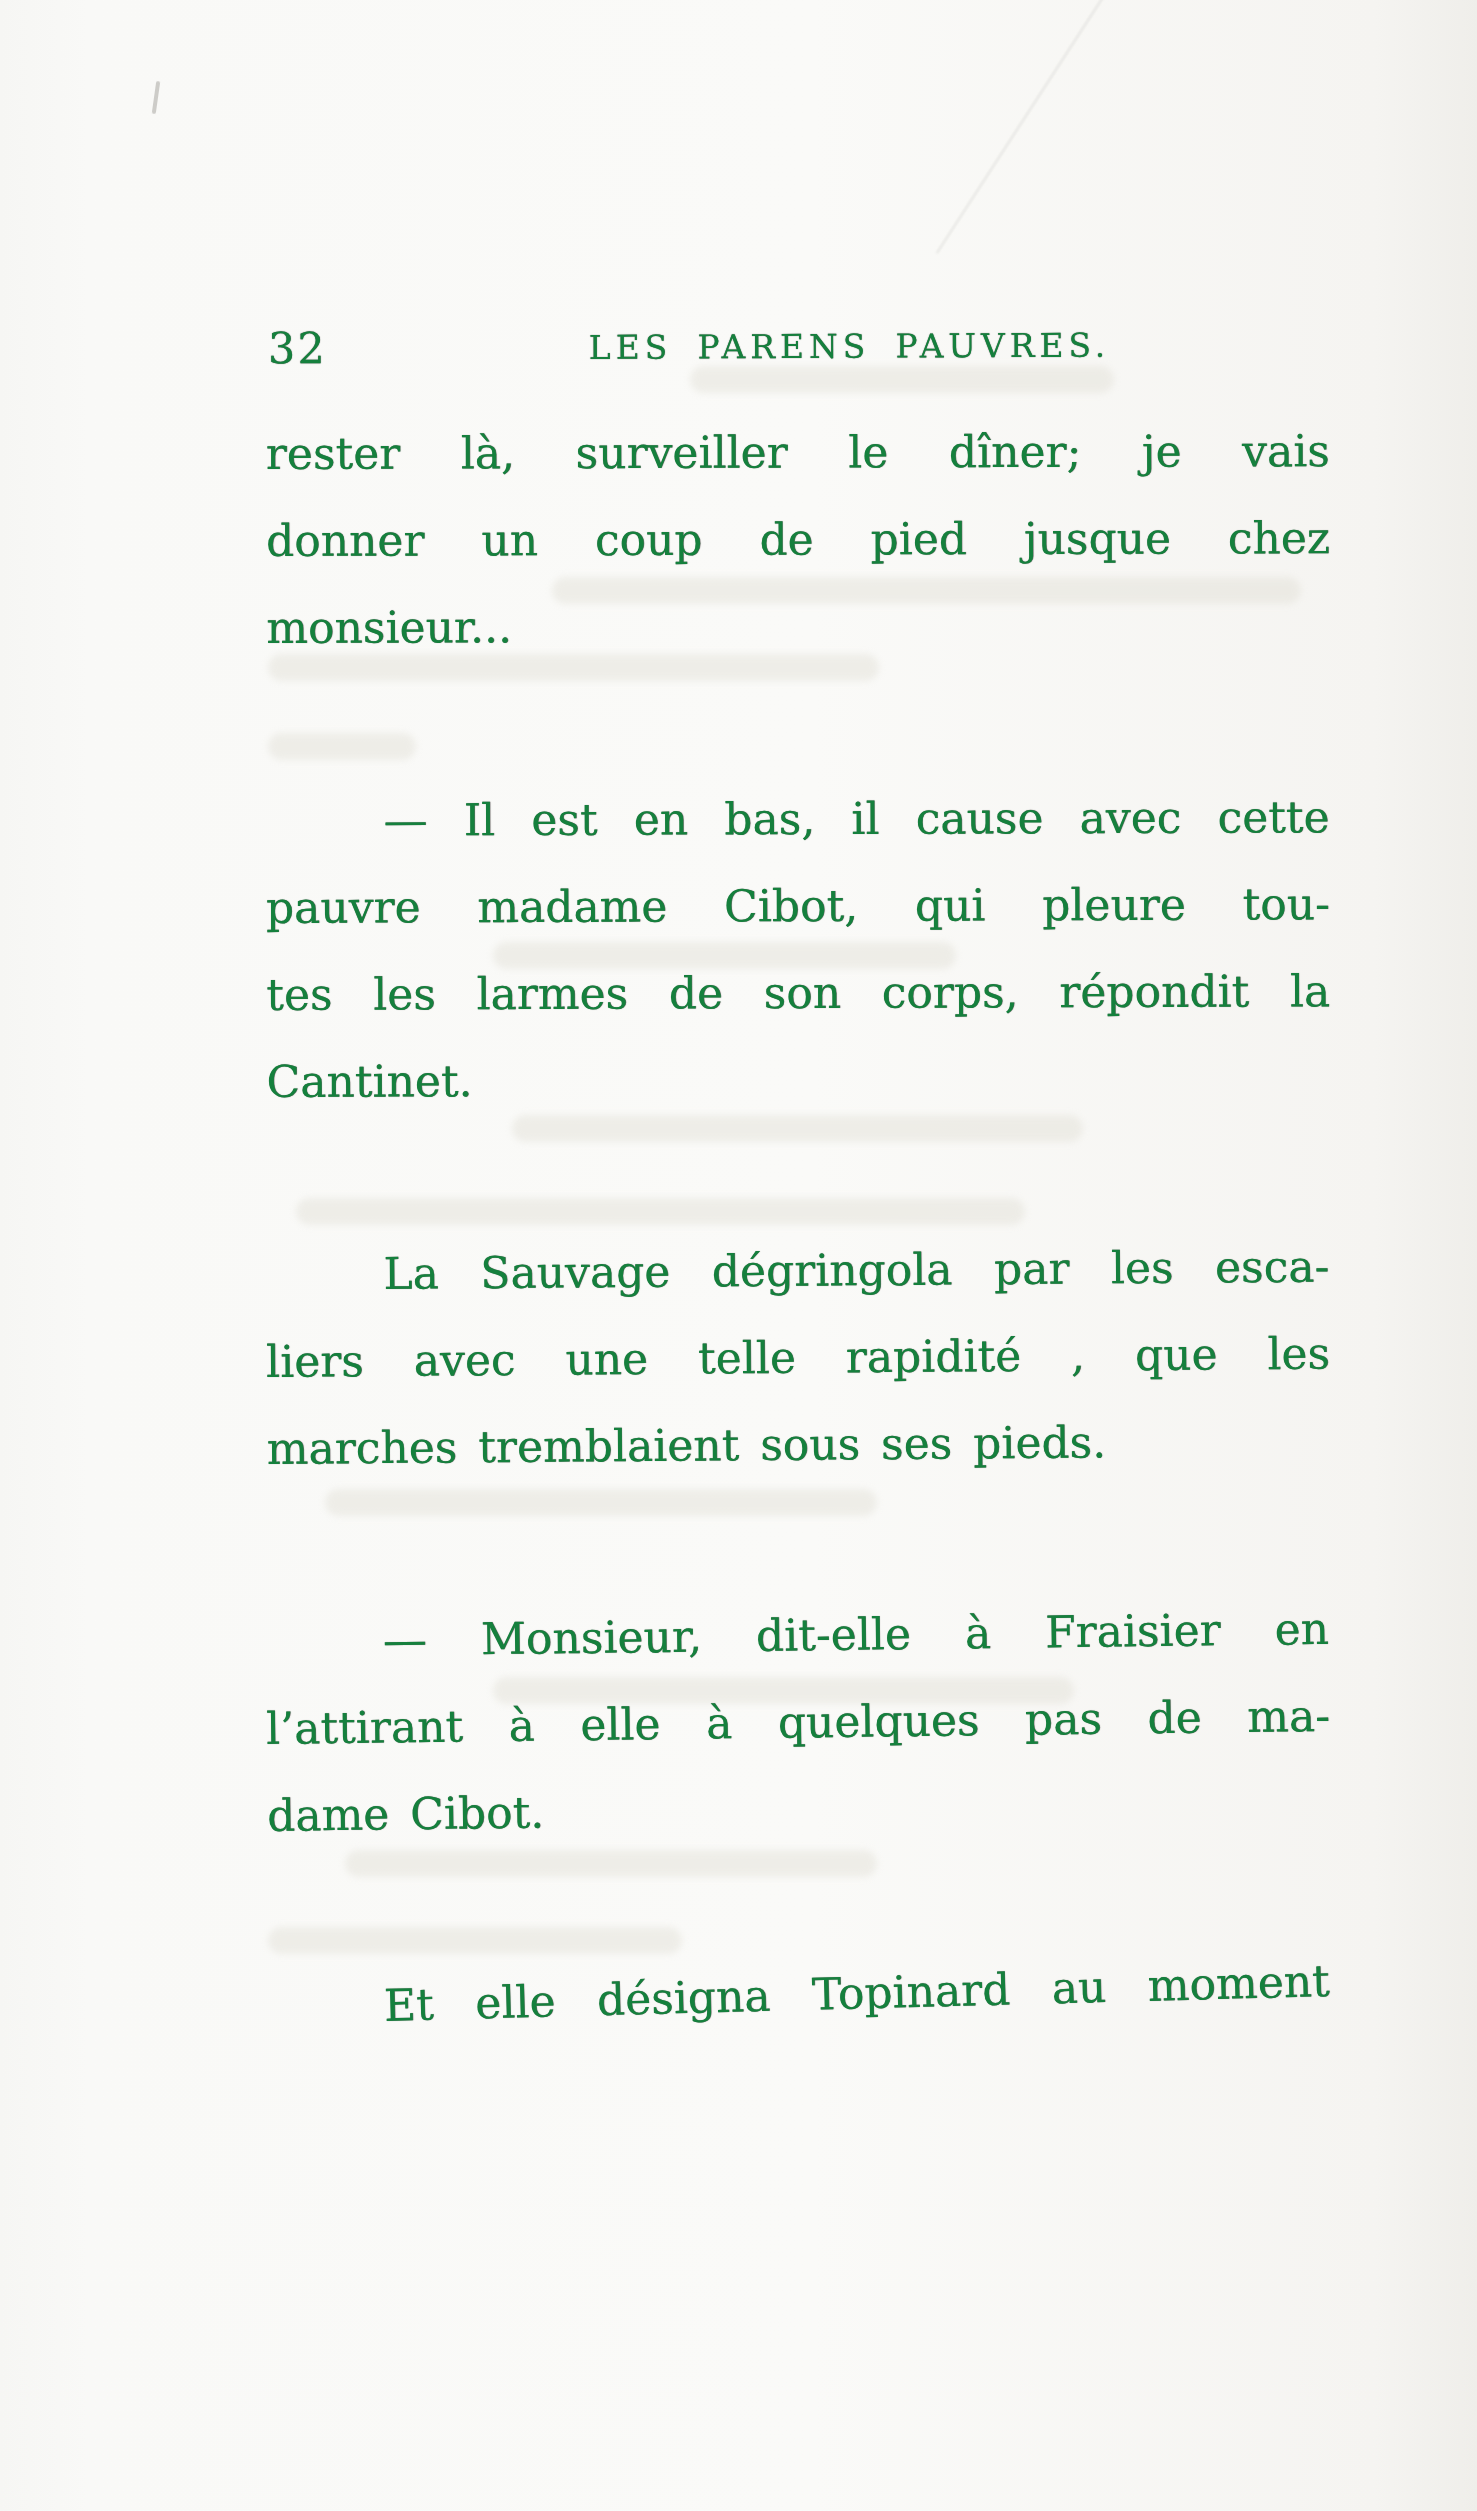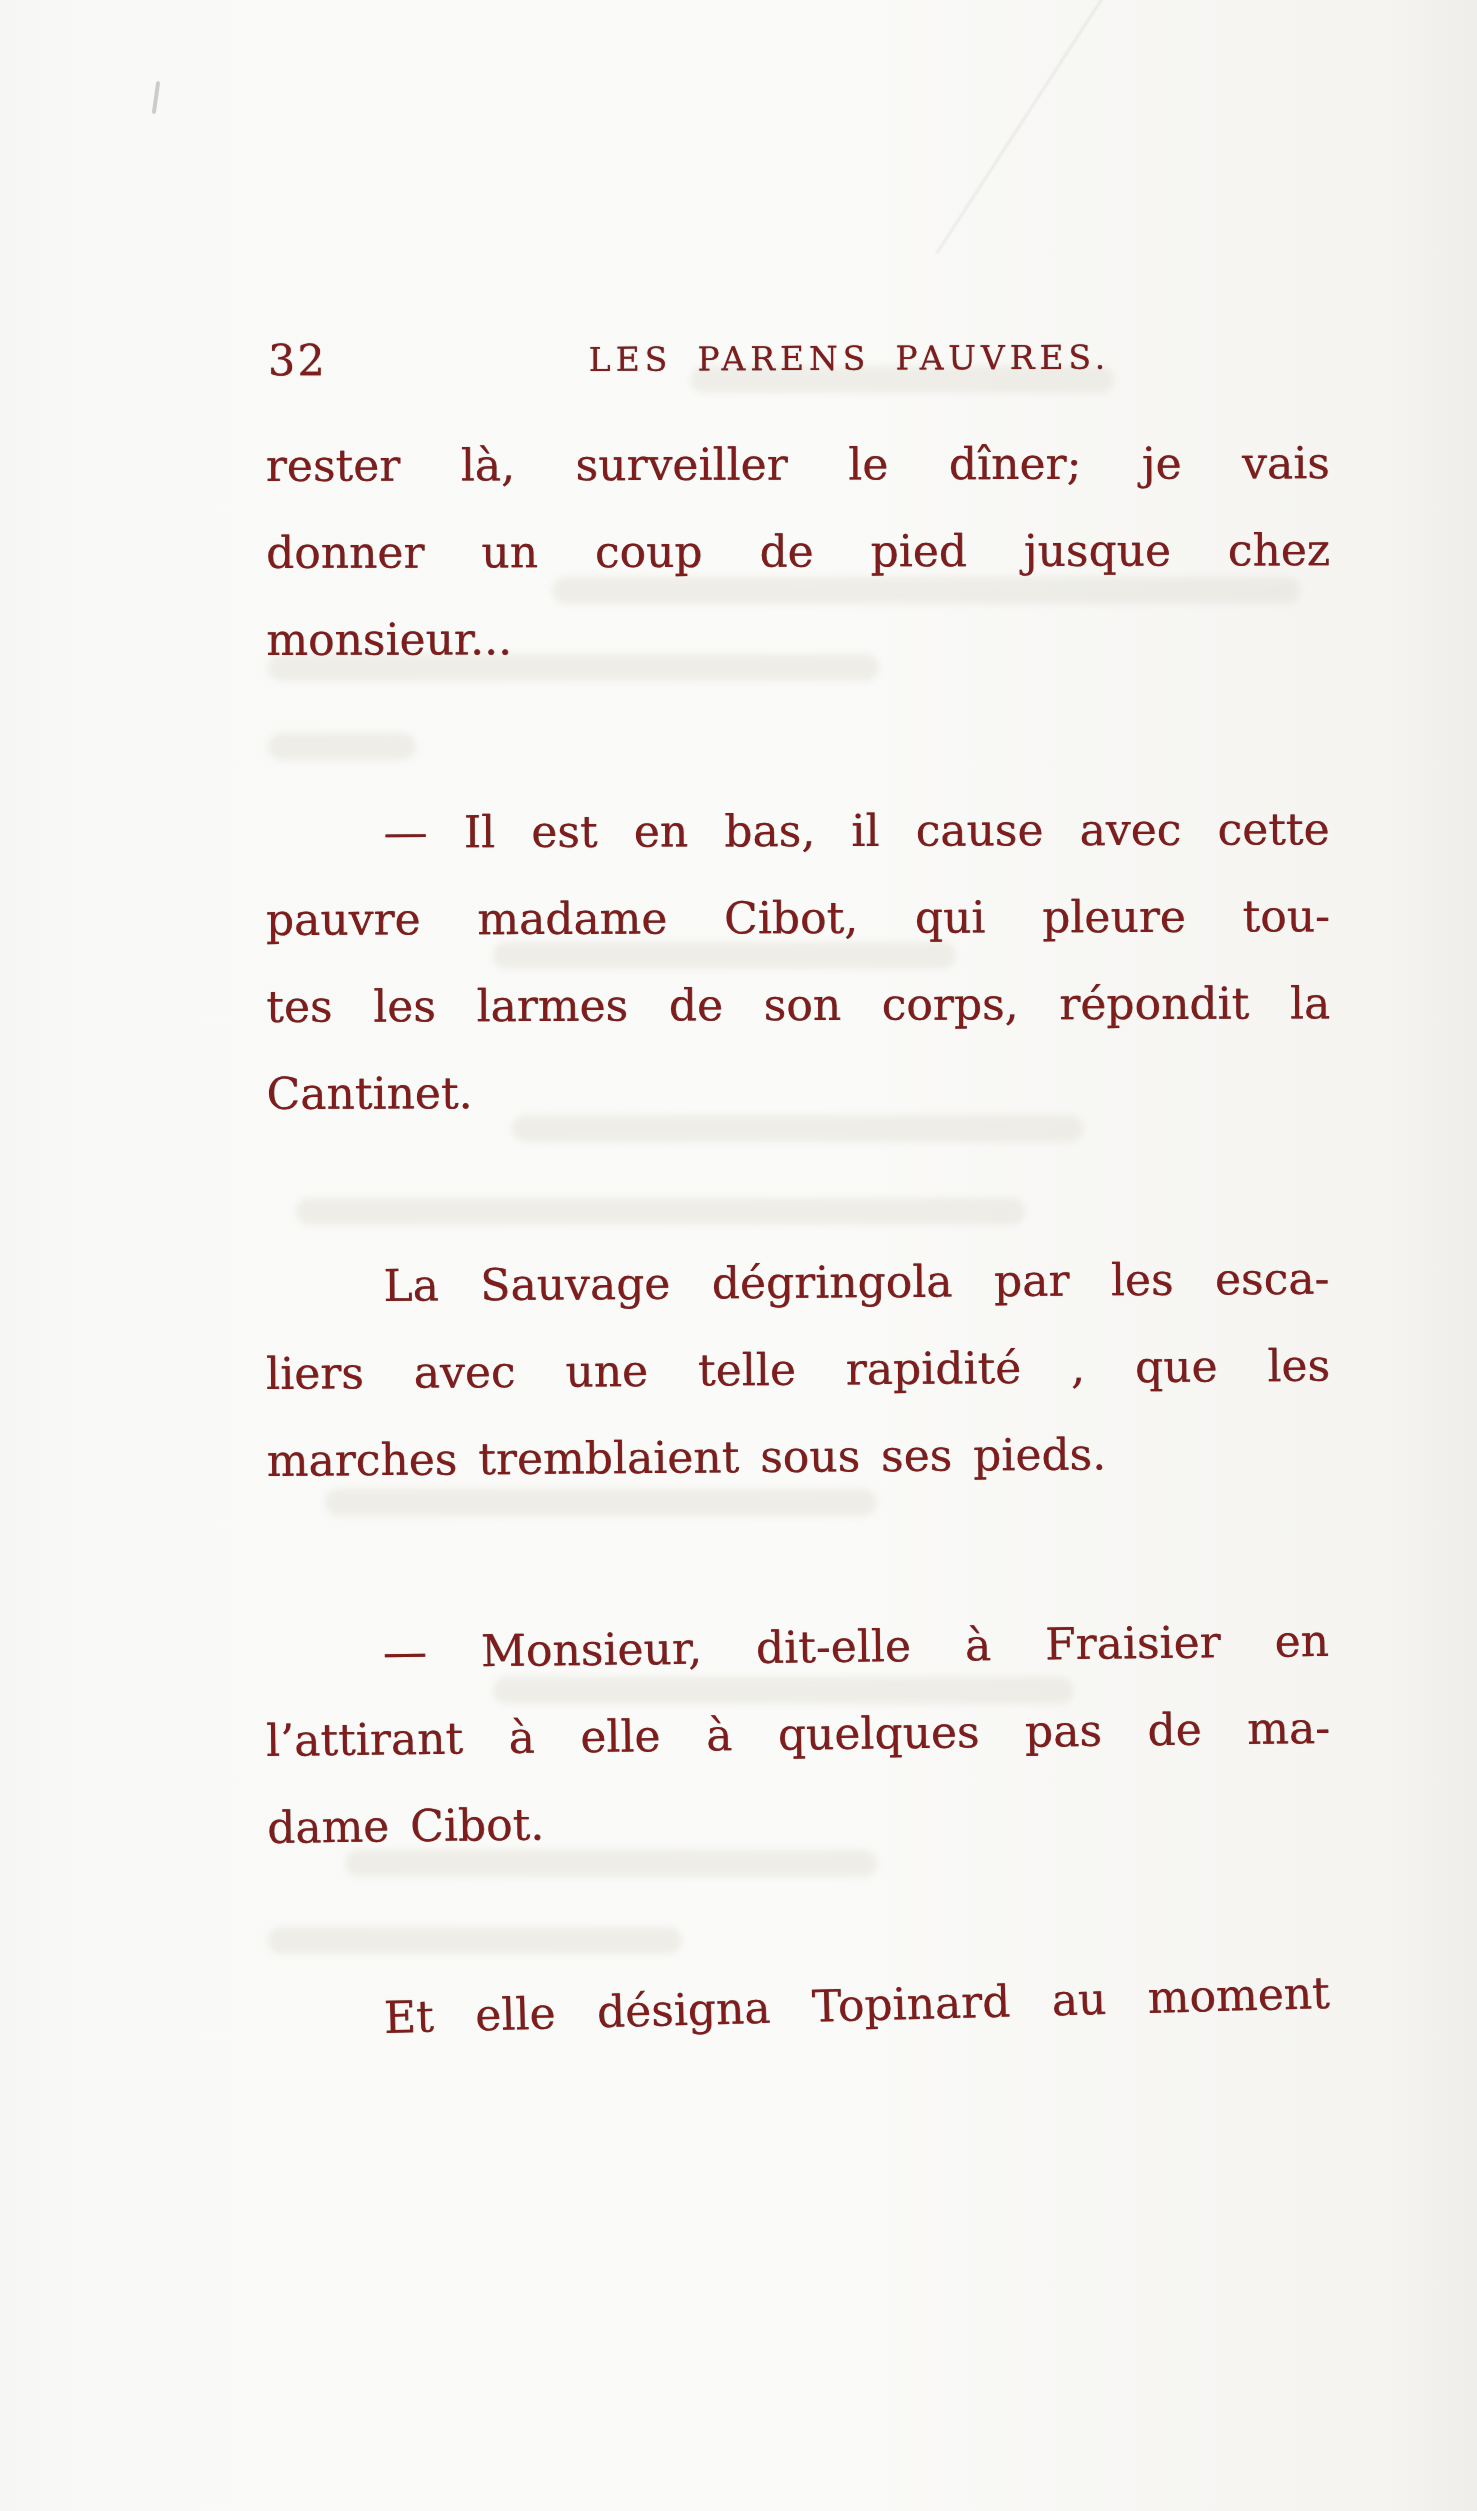--- a/index.html
+++ b/index.html
@@ -24,23 +24,23 @@
   .vignette {
     position: absolute; inset: 0;
     background:
       radial-gradient(130% 120% at 45% 40%, rgba(255,255,255,0) 70%, rgba(120,115,105,0.06) 100%);
     pointer-events: none;
   }
 
   .text-column {
     position: absolute;
     left: 266px;
-    top: 331px;
+    top: 319px;
     width: 1064px;
-    color: #7f1d1d;
+    color: #15803d;
   }
 
   .page-header {
     position: relative;
     height: 51px;
     margin-bottom: 40px;
     transform: rotate(-0.25deg);
   }
   .page-number {
     position: absolute;

